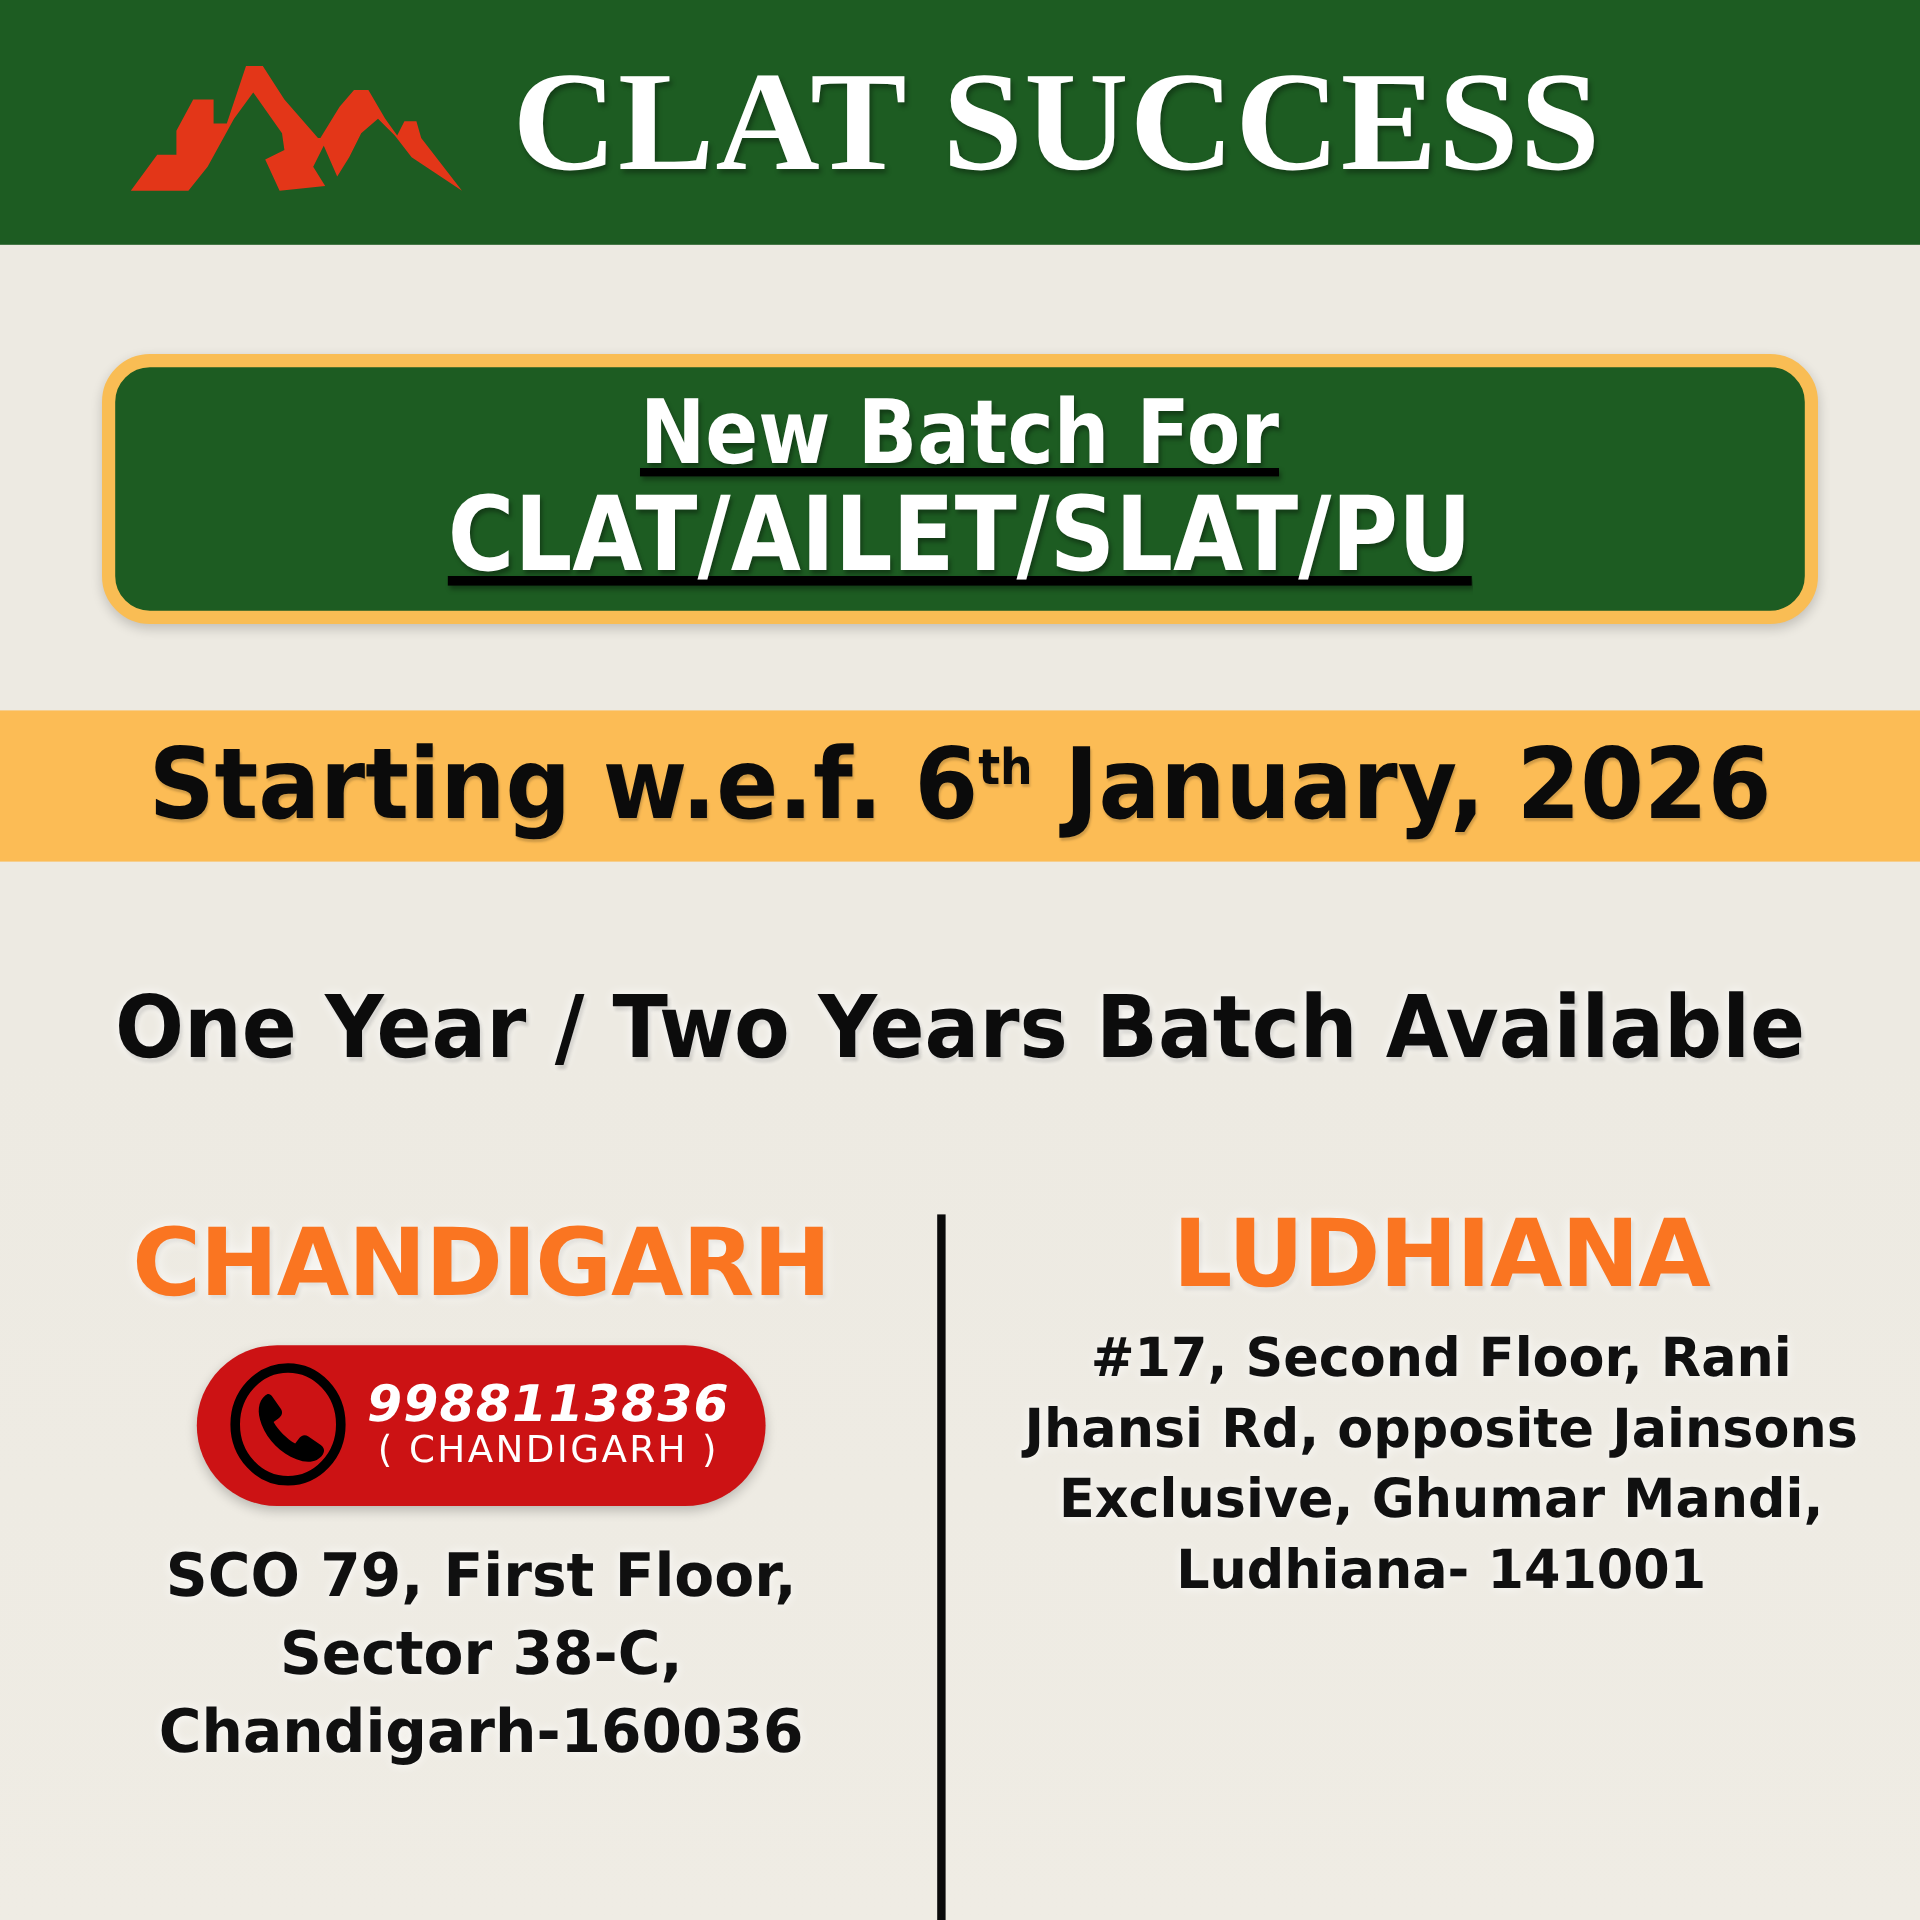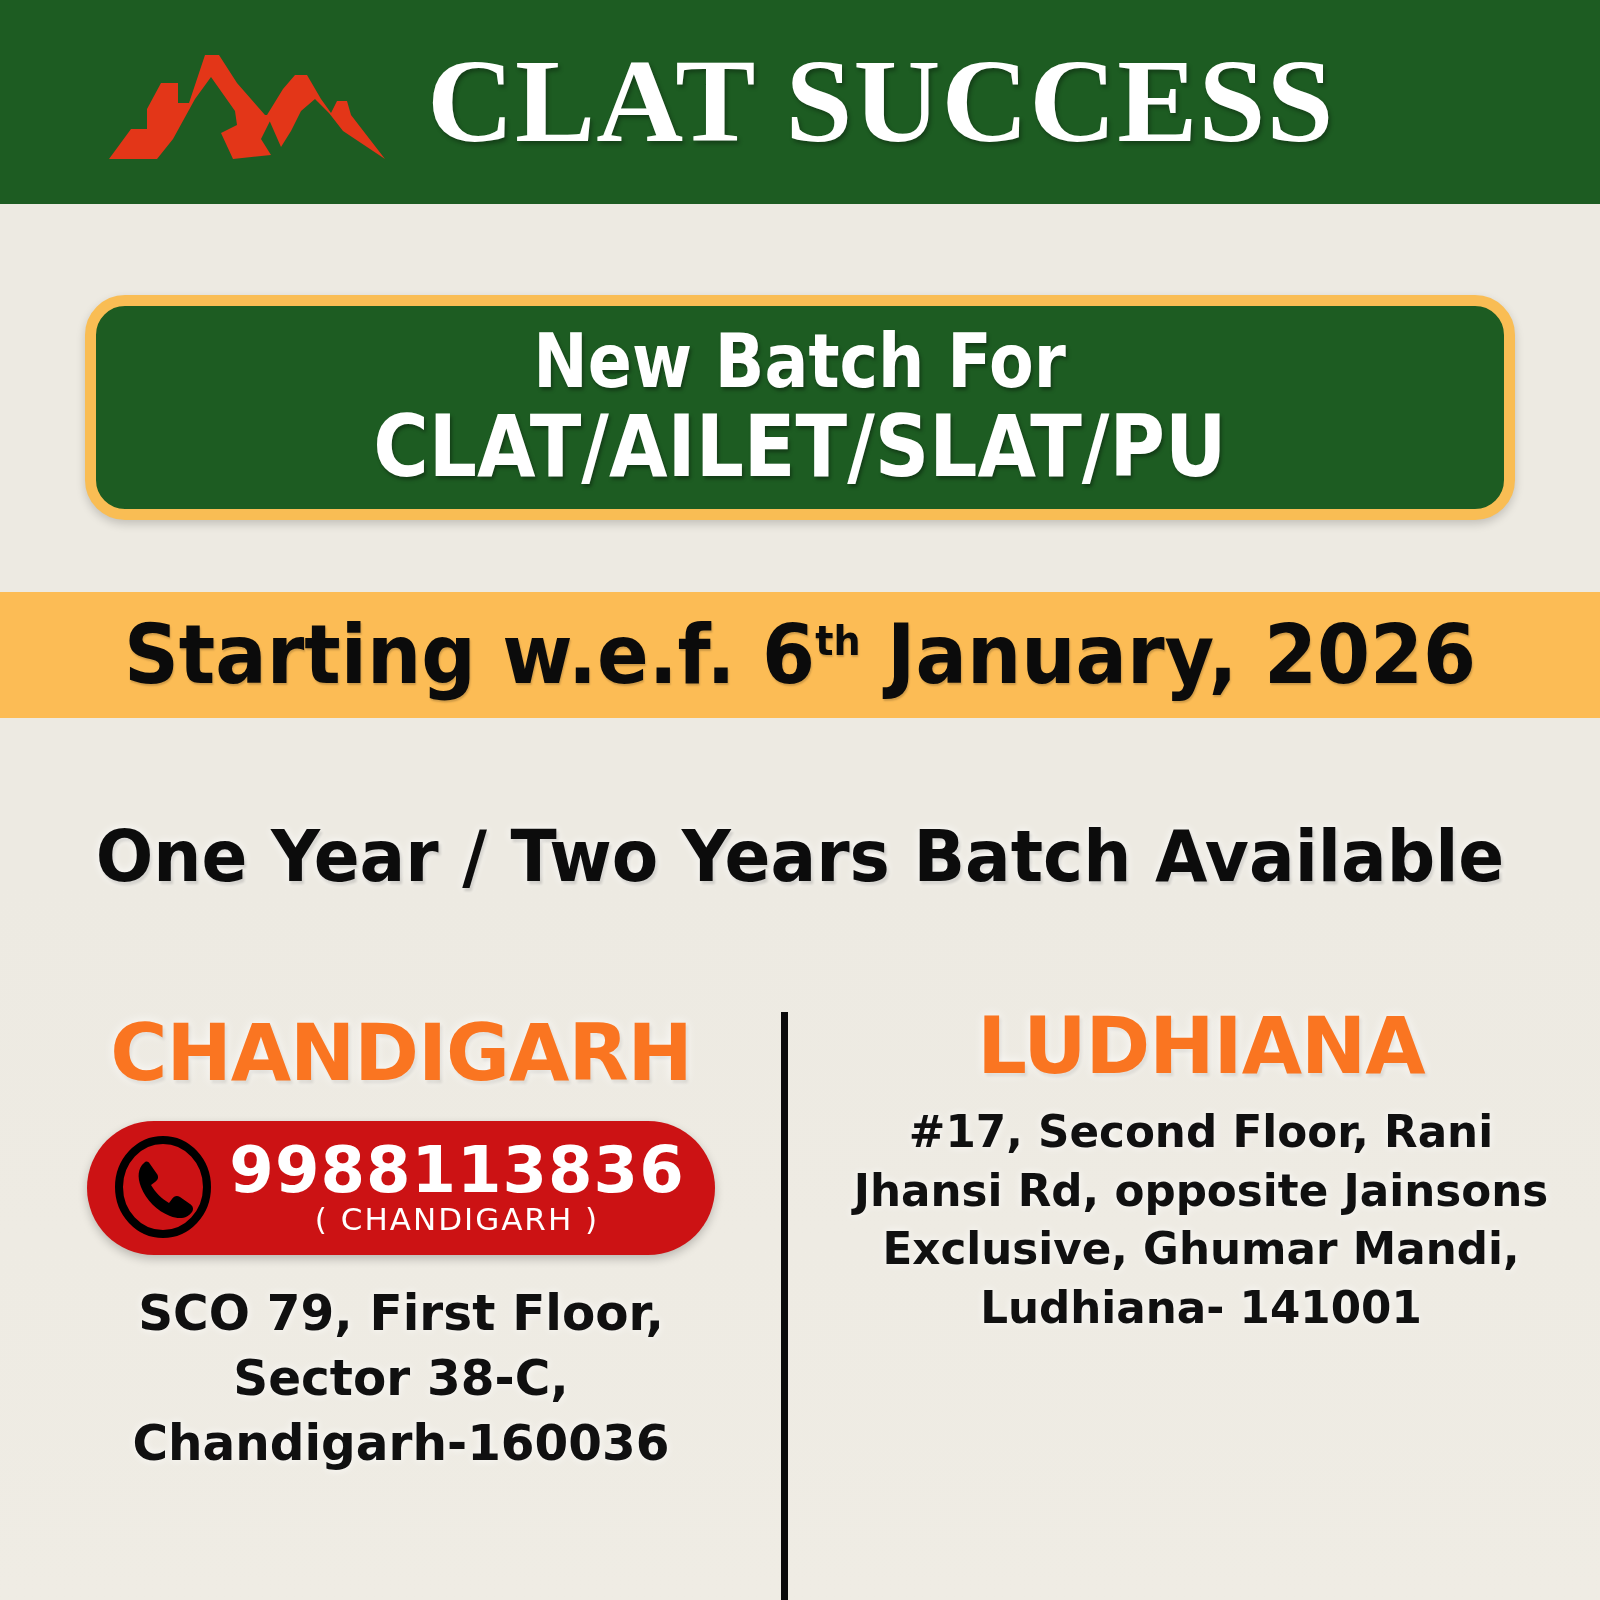--- a/index.html
+++ b/index.html
@@ -44,20 +44,21 @@
   .batch-box {
     position:absolute;
     left:85px; top:295px;
     width:1430px; height:225px;
     background:#1d5c22;
     border:11px solid #f9bd54;
     border-radius:40px;
     display:flex; flex-direction:column;
     align-items:center; justify-content:center;
     box-shadow:0 4px 10px rgba(0,0,0,.18);
+    text-decoration:underline;
   }
   .batch-line {
     color:#ffffff;
     font-family:"DejaVu Sans", sans-serif;
     font-weight:700;
     line-height:1.02;
     white-space:nowrap;
     text-shadow:2px 3px 4px rgba(0,0,0,.35);
     transform:scaleX(.88);
   }
@@ -137,25 +138,26 @@
     display:flex; align-items:center;
     padding:14px 30px 16px 24px;
     box-shadow:0 4px 10px rgba(0,0,0,.22);
   }
   .branch.right .phone-pill { padding-right:26px; }
   .phone-icon { width:104px; height:104px; flex:none; margin-right:14px; }
   .phone-stack { display:flex; flex-direction:column; align-items:center; }
   .phone-number {
     font-family:"DejaVu Sans", sans-serif;
     font-weight:700;
-    font-size:64px;
+    font-size:42px;
     line-height:1.02;
     color:#ffffff;
     white-space:nowrap;
     letter-spacing:1px;
+    font-style:italic;
   }
   .phone-city {
     font-family:"DejaVu Sans", sans-serif;
     font-weight:400;
     font-size:31px;
     line-height:1.08;
     color:#ffffff;
     white-space:nowrap;
     letter-spacing:2px;
   }

